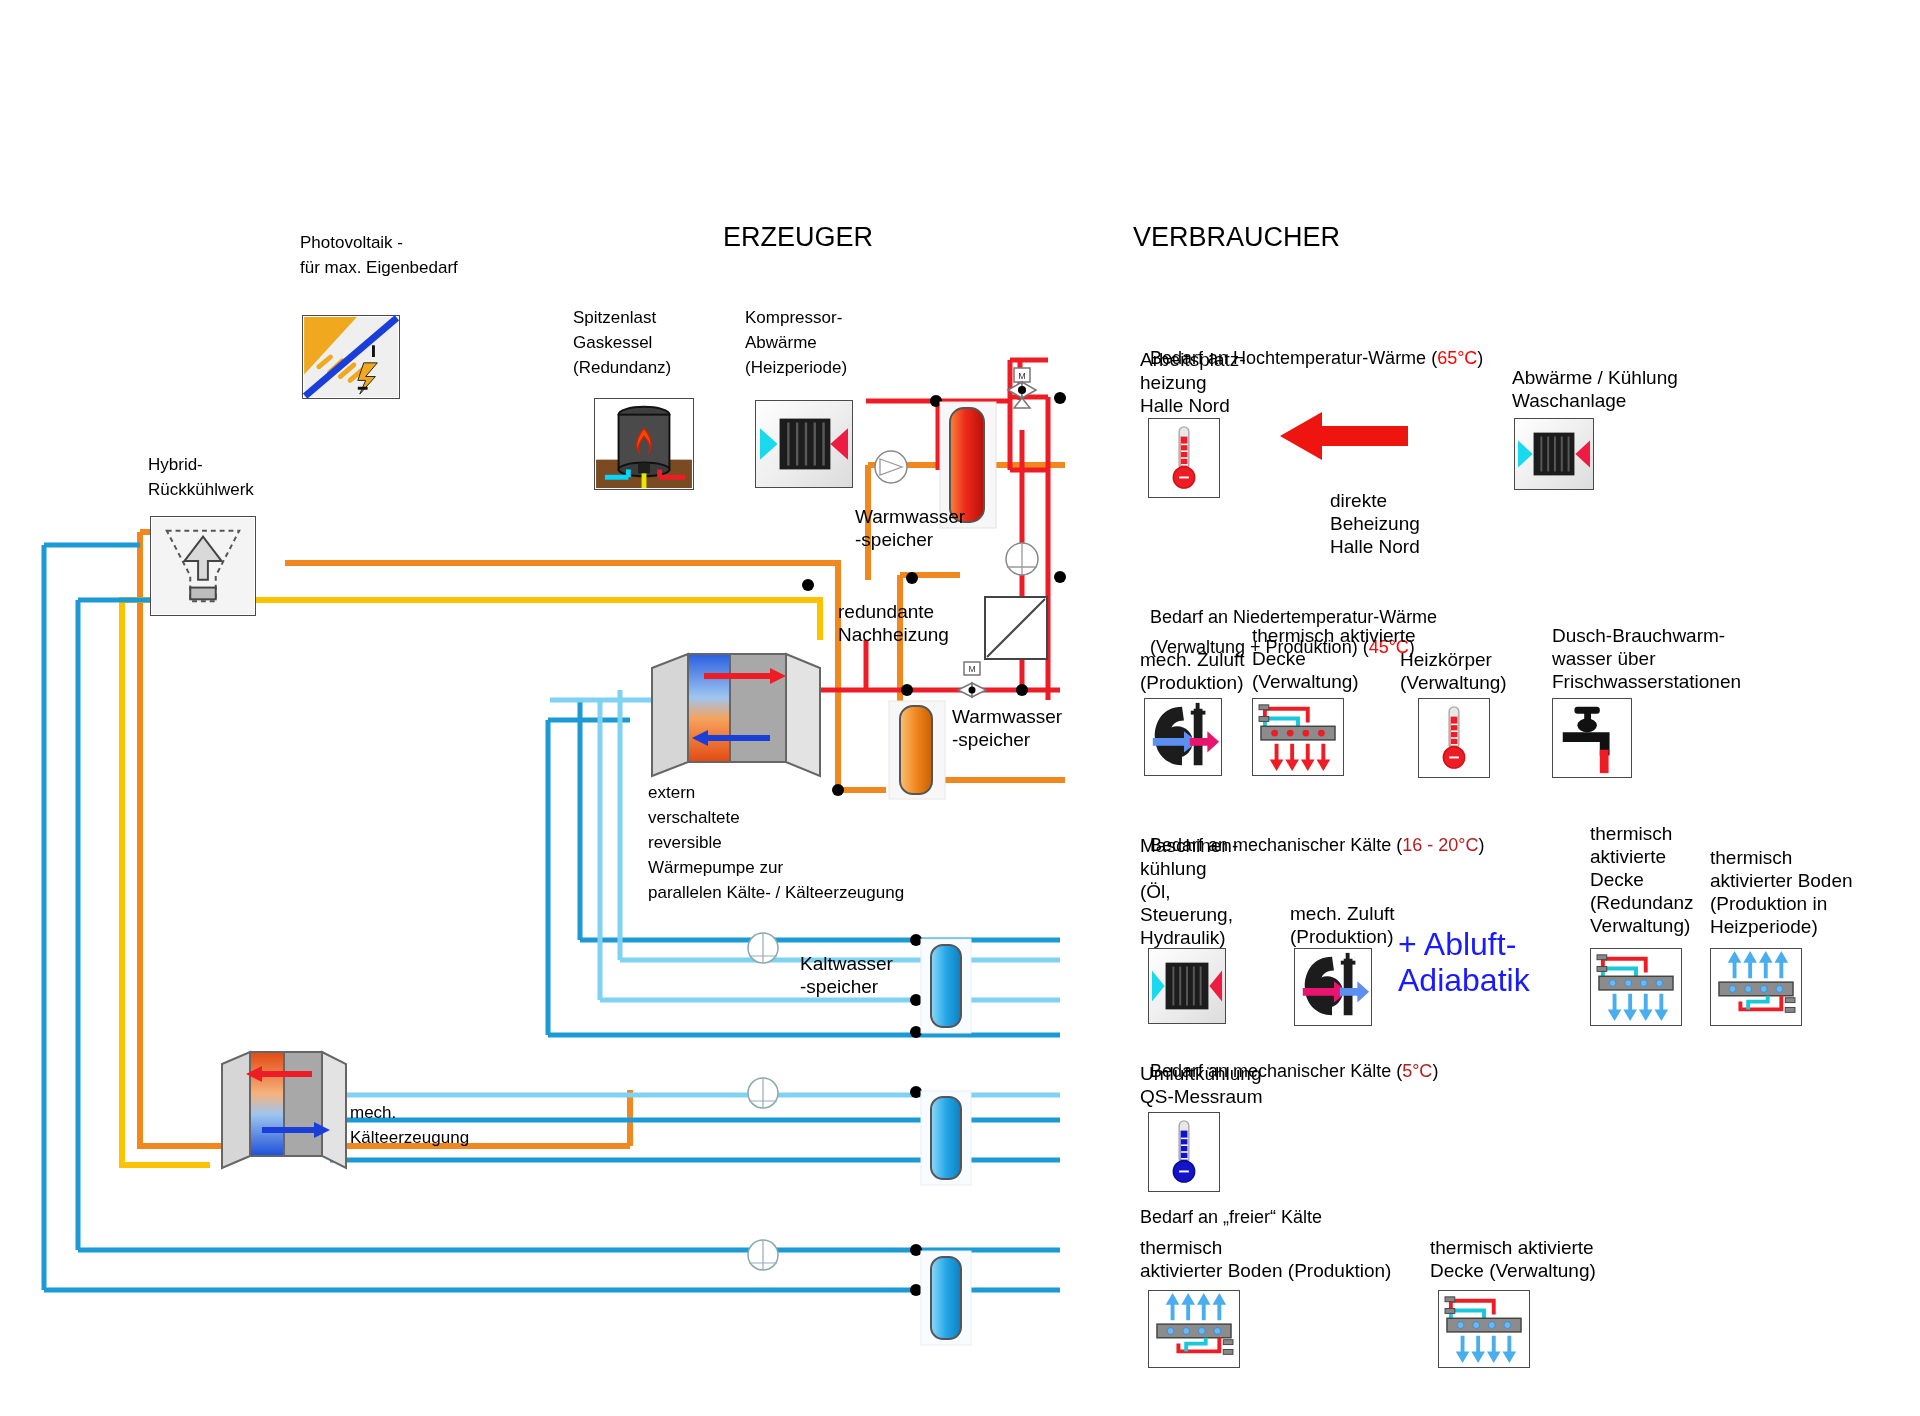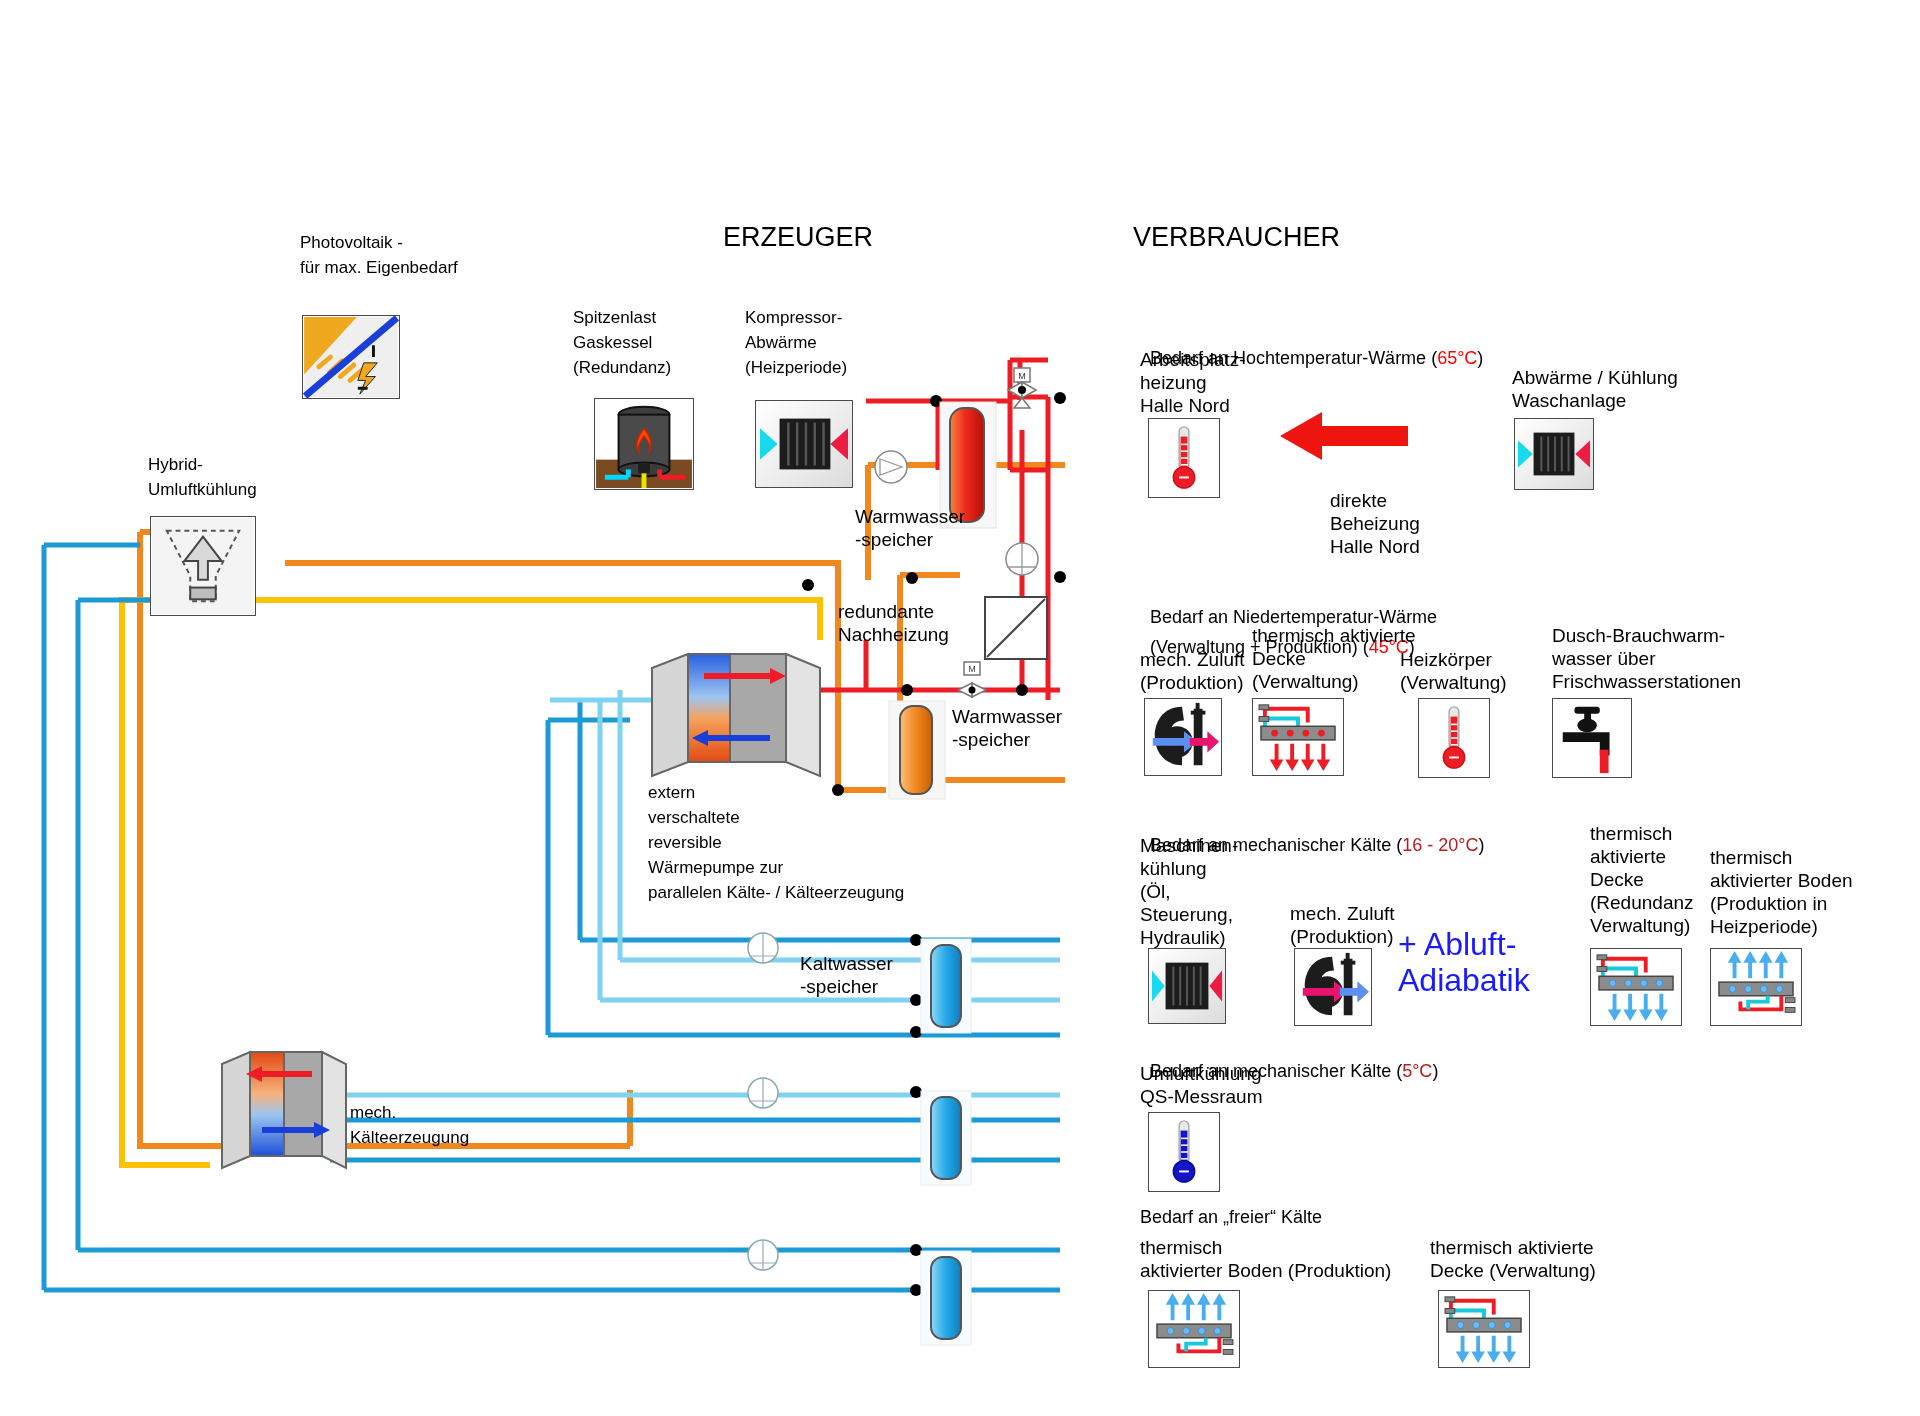--- a/index.html
+++ b/index.html
@@ -114,21 +114,21 @@
         <line x1="48" y1="66" x2="62" y2="54"></line>
     </g>
     <line x1="2" y1="82" x2="96" y2="2" stroke="#1a3ed8" stroke-width="7"></line>
     <polygon points="62,48 76,48 64,62 74,62 58,80 64,66 56,66" fill="#f0a81e" stroke="#222" stroke-width="1"></polygon>
     <line x1="72" y1="30" x2="72" y2="42" stroke="#111" stroke-width="3"></line>
     <line x1="56" y1="74" x2="66" y2="74" stroke="#111" stroke-width="3"></line>
   </svg>
 </div>
 
 <div class="lbl" style="left:148px;top:452px;">Hybrid-
-Umluftkühlung</div>
+Rückkühlwerk</div>
 <div class="icon-box" style="left:150px;top:516px;width:106px;height:100px;">
   <svg viewBox="0 0 106 100" style="width:100%;height:100%;">
     <rect x="1" y="1" width="104" height="98" fill="#f4f4f4"></rect>
     <path d="M16 14 L90 14 L66 60 L66 86 L40 86 L40 60 Z" fill="none" stroke="#555" stroke-width="2" stroke-dasharray="5 4"></path>
     <path d="M53 20 L72 45 L58 45 L58 64 L48 64 L48 45 L34 45 Z" fill="#d9d9d9" stroke="#444" stroke-width="2"></path>
     <rect x="40" y="72" width="26" height="12" fill="#bdbdbd" stroke="#444" stroke-width="2"></rect>
   </svg>
 </div>
 
 <div class="lbl" style="left:573px;top:305px;">Spitzenlast

